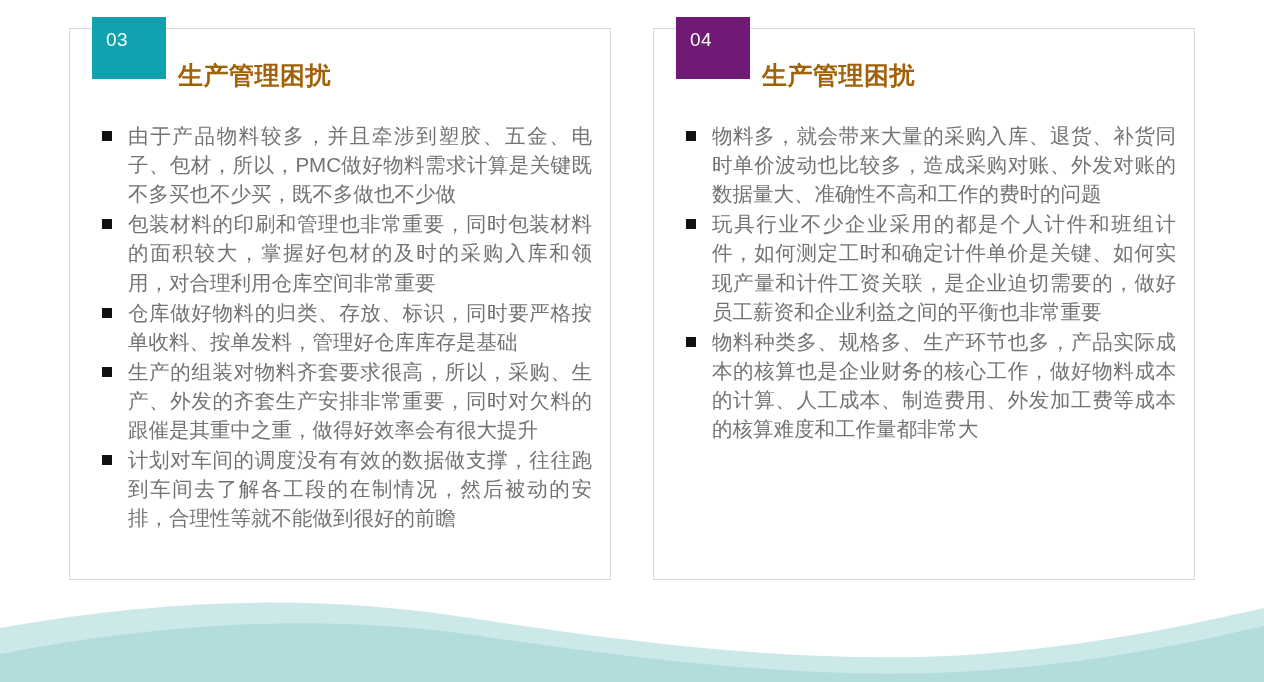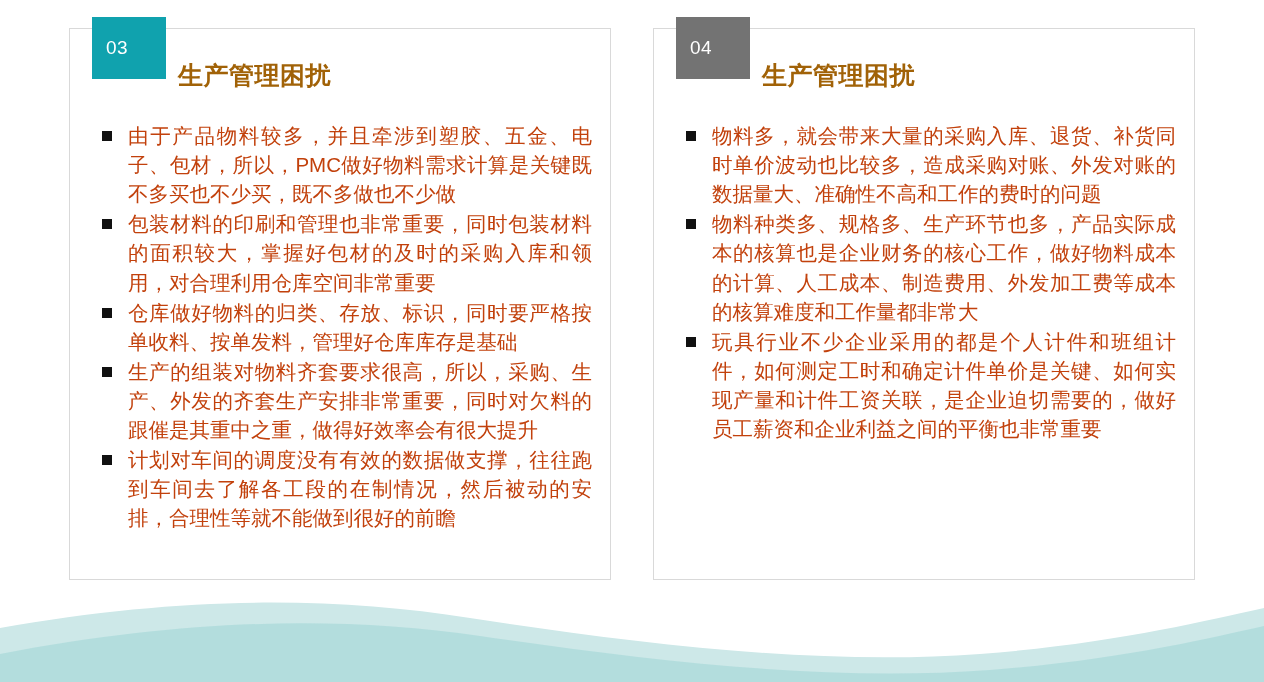--- a/index.html
+++ b/index.html
@@ -45,21 +45,21 @@
   .num-badge {
     position: absolute;
     left: 22px;
     top: -12px;
     width: 74px;
     height: 62px;
     display: flex;
     align-items: flex-start;
     justify-content: flex-start;
     box-sizing: border-box;
-    padding: 20px 0 0 14px;
+    padding: 12px 0 0 14px;
     color: #ffffff;
     font-size: 19px;
     font-weight: 400;
     letter-spacing: 0.5px;
   }
   .card-title {
     position: absolute;
     left: 108px;
     top: 30px;
     font-size: 25px;
@@ -74,21 +74,21 @@
     top: 92px;
     list-style: none;
     margin: 0;
     padding: 0;
   }
   .bullet {
     position: relative;
     padding-left: 32px;
     font-size: 20.5px;
     line-height: 1.42;
-    color: #c2410c;
+    color: #737373;
     margin-bottom: 1px;
     text-align: justify;
     text-justify: inter-ideograph;
   }
   .bullet::before {
     content: "";
     position: absolute;
     left: 6px;
     top: 10px;
     width: 10px;
@@ -131,33 +131,33 @@
           </li>
           <li class="bullet">
             <span>计划对车间的调度没有有效的数据做支撑，往往跑到车间去了解各工段的在制情况，然后被动的安排，合理性等就不能做到很好的前瞻</span>
           </li>
         </ul>
       </div>
     </div>
 
     <div class="card">
       <div class="card-inner">
-        <div class="num-badge" style="background:#737373;text-align:right;">
+        <div class="num-badge" style="background:#701a75;text-align:right;">
           <span>04</span>
         </div>
         <div class="card-title">生产管理困扰</div>
         <ul class="bullets">
           <li class="bullet">
             <span>物料多，就会带来大量的采购入库、退货、补货同时单价波动也比较多，造成采购对账、外发对账的数据量大、准确性不高和工作的费时的问题</span>
           </li>
           <li class="bullet">
-            <span>物料种类多、规格多、生产环节也多，产品实际成本的核算也是企业财务的核心工作，做好物料成本的计算、人工成本、制造费用、外发加工费等成本的核算难度和工作量都非常大</span>
+            <span>玩具行业不少企业采用的都是个人计件和班组计件，如何测定工时和确定计件单价是关键、如何实现产量和计件工资关联，是企业迫切需要的，做好员工薪资和企业利益之间的平衡也非常重要</span>
           </li>
           <li class="bullet">
-            <span>玩具行业不少企业采用的都是个人计件和班组计件，如何测定工时和确定计件单价是关键、如何实现产量和计件工资关联，是企业迫切需要的，做好员工薪资和企业利益之间的平衡也非常重要</span>
+            <span>物料种类多、规格多、生产环节也多，产品实际成本的核算也是企业财务的核心工作，做好物料成本的计算、人工成本、制造费用、外发加工费等成本的核算难度和工作量都非常大</span>
           </li>
         </ul>
       </div>
     </div>
 
   </div>
 
   <svg class="wave" viewBox="0 0 1264 90" preserveAspectRatio="none">
     <path d="M0,36 C180,4 330,4 470,26 C640,52 820,74 980,62 C1110,52 1200,30 1264,16 L1264,90 L0,90 Z" fill="#cde8e8"></path>
     <path d="M0,62 C190,26 340,24 480,44 C660,70 830,90 990,78 C1120,68 1210,46 1264,34 L1264,90 L0,90 Z" fill="#a9dada" opacity="0.75"></path>

